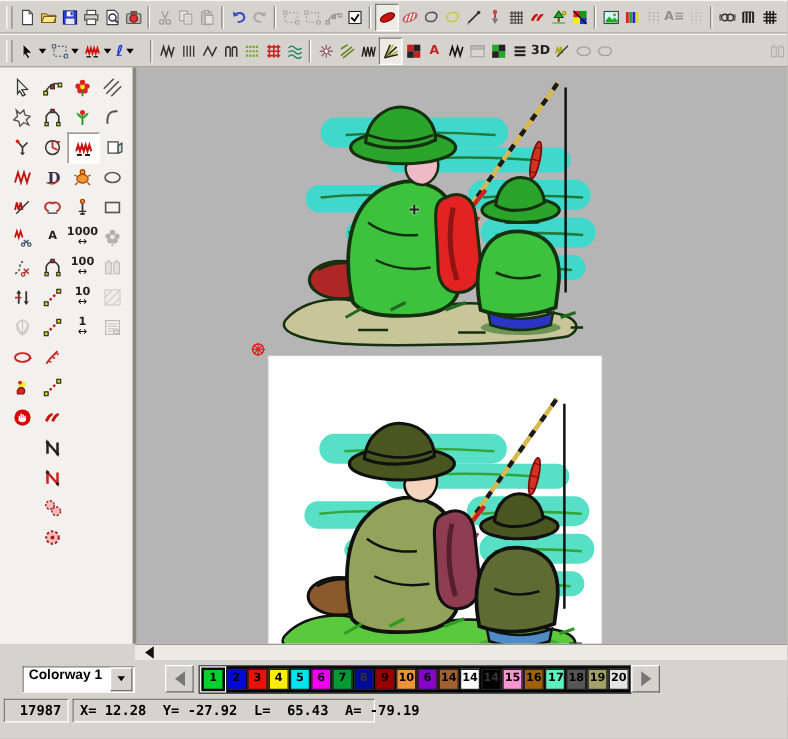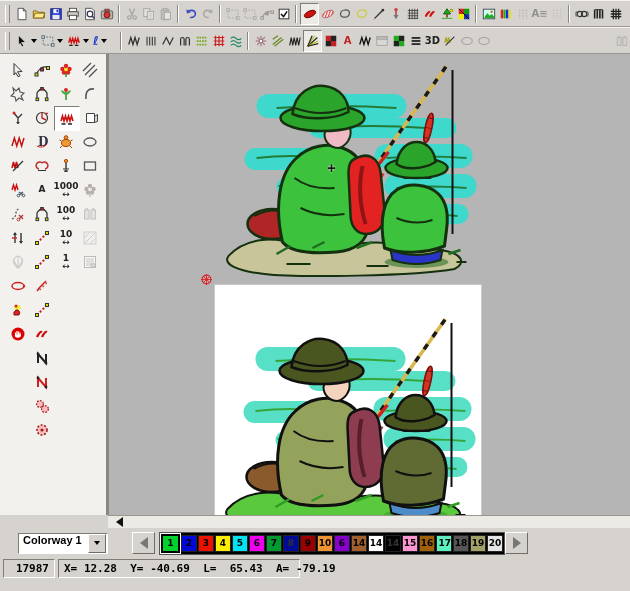--- a/index.html
+++ b/index.html
@@ -995,14 +995,14 @@
         <span>20</span>
       </div>
     </div>
   <div class="navbtn" id="pal-right">
       <i></i>
     </div>
 </div>
 
 <div id="statusbar">
   <div class="spanel" id="sp-count">17987</div>
-  <div class="spanel" id="sp-coord"><span>X=</span><span> </span><span>12.28</span><span>  </span><span>Y=</span><span> </span><span>-40.69</span><span>  </span><span>L=</span><span>  </span><span>65.43</span><span>  </span><span>A=</span><span> </span><span>-79.19</span></div>
+  <div class="spanel" id="sp-coord"><span>X=</span><span> </span><span>12.28</span><span>  </span><span>Y=</span><span> </span><span>-27.92</span><span>  </span><span>L=</span><span>  </span><span>65.43</span><span>  </span><span>A=</span><span> </span><span>-79.19</span></div>
 </div>
 
 </body></html>

